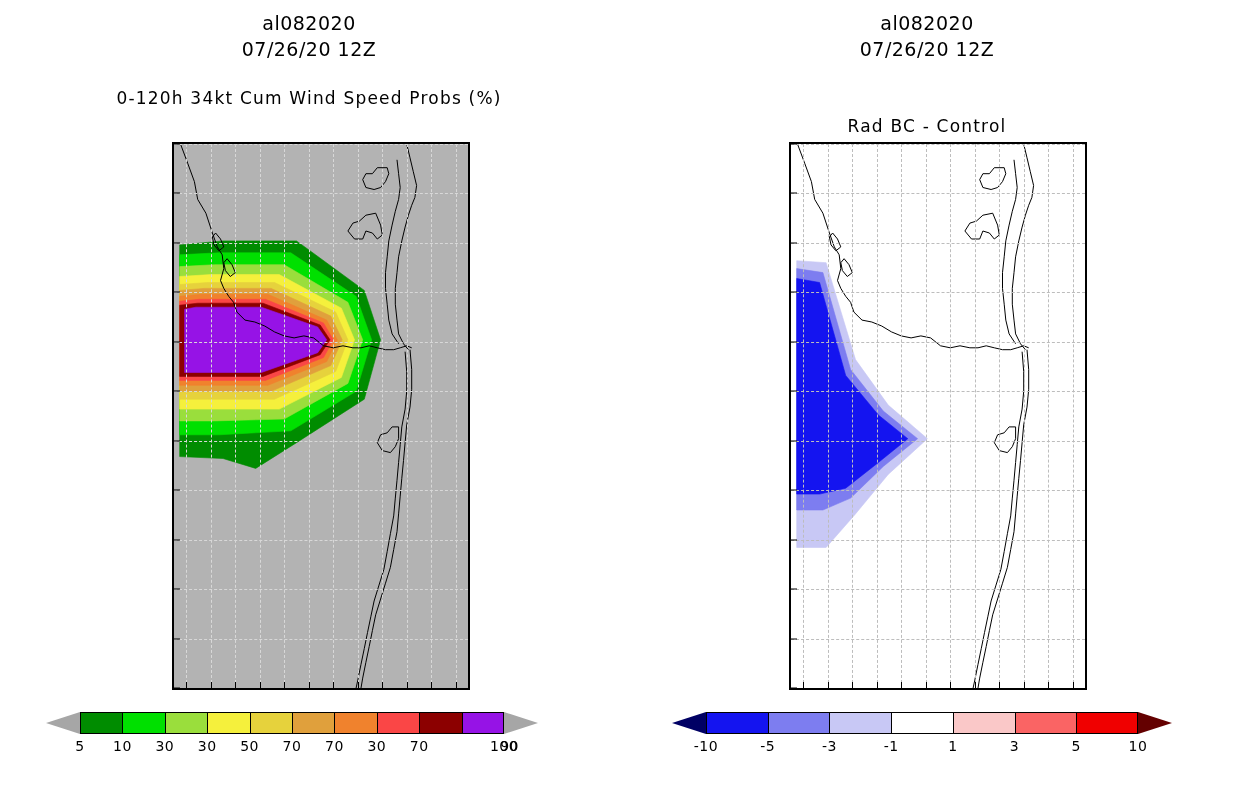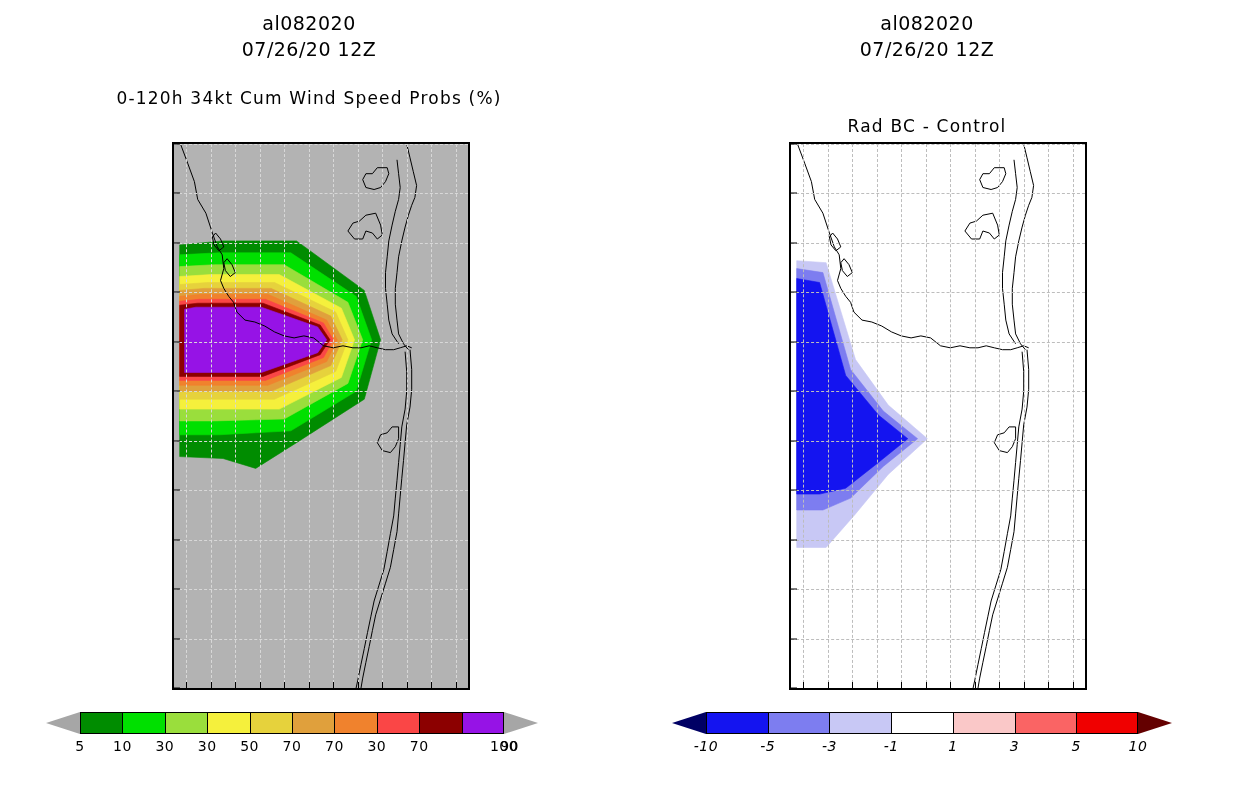--- a/index.html
+++ b/index.html
@@ -23,21 +23,21 @@
   .grid-h,.grid-v{position:absolute;background-image:none;}
   .grid-h{left:0;width:100%;height:1px;border-top:1px dashed #bdbdbd;}
   .grid-v{top:0;height:100%;width:1px;border-left:1px dashed #bdbdbd;}
   .plot-l .grid-h{border-top-color:#d8d8d8;}
   .plot-l .grid-v{border-left-color:#d8d8d8;}
   .ytickmark{position:absolute;left:0;width:6px;height:1px;background:#000;transform:translateY(-50%);}
   .xtickmark{position:absolute;bottom:0;width:1px;height:6px;background:#000;}
 
   .cbwrap{position:absolute;height:58px;}
   .cb-l{left:46px;top:712px;width:492px;}
-  .cb-r{left:672px;top:712px;width:500px;font-style:italic;}
+  .cb-r{left:672px;top:712px;width:500px;}
   .cbbar{position:absolute;left:0;top:0;height:22px;width:100%;}
   .cbseg{position:absolute;top:0;height:22px;border-left:1px solid #000;border-top:1px solid #000;border-bottom:1px solid #000;box-sizing:border-box;}
   .cbseg.last{border-right:1px solid #000;}
   .cblab{position:absolute;top:26px;transform:translateX(-50%);font-size:14px;letter-spacing:.5px;}
   .arrow{position:absolute;top:0;width:0;height:0;}
 
   svg.ov{position:absolute;left:0;top:0;}
 </style>
 </head>
 <body>

